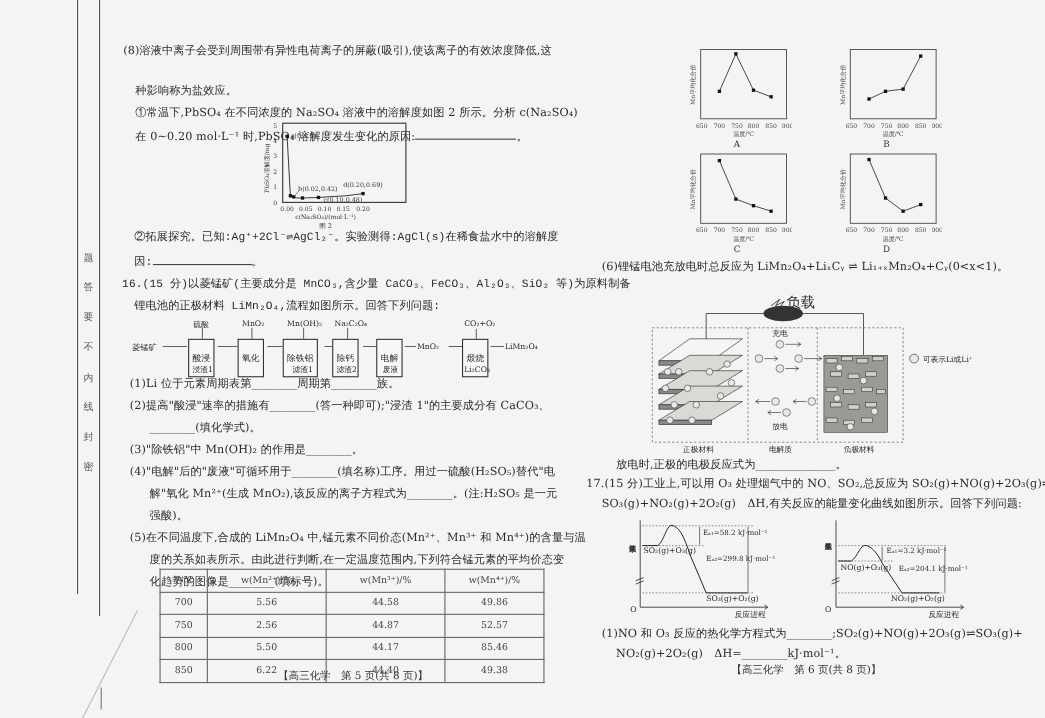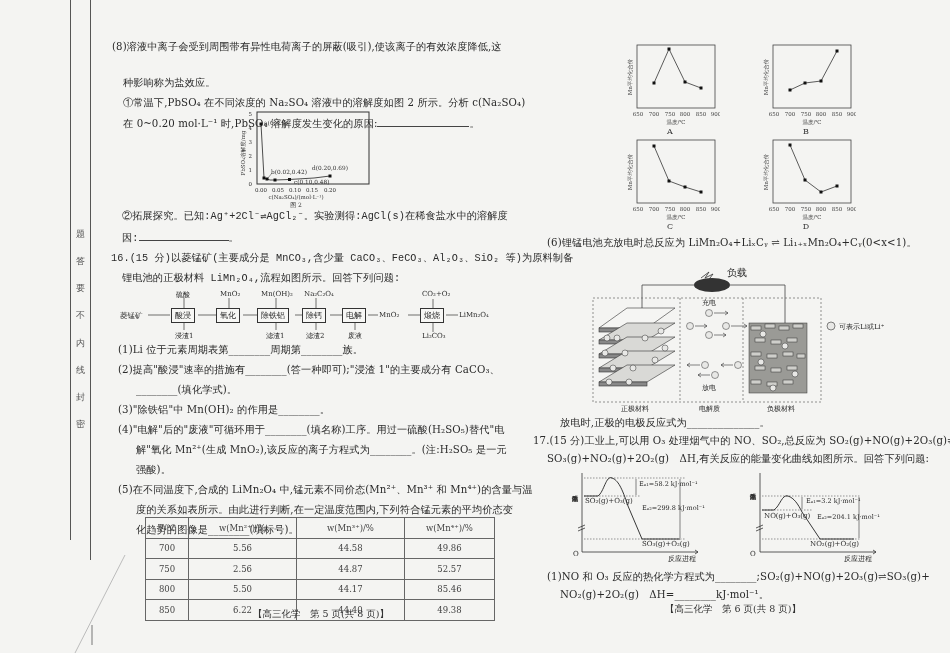--- a/index.html
+++ b/index.html
@@ -8,21 +8,21 @@
   .abs{position:absolute;}
   .line{font-size:10.2px;line-height:14px;white-space:nowrap;letter-spacing:0.1px;}
   .blank{display:inline-block;border-bottom:1px solid #444;height:10px;vertical-align:baseline;}
   .margin-line{position:absolute;width:1px;background:#555;}
   .margin-text{position:absolute;left:76px;font-size:9px;color:#555;}
   .footer{font-size:9.5px;color:#333;}
   
   svg text{font-family:"DejaVu Serif","Liberation Serif",serif;}
   table.mn{border-collapse:collapse;font-size:8.5px;color:#444;}
   table.mn td, table.mn th{border:1px solid #666;height:17.5px;text-align:center;font-weight:normal;}
-  .flow-box{position:absolute;border:1px solid #333;font-size:8px;padding:1px 3px;background:#f7f7f5;text-align:right;}
+  .flow-box{position:absolute;border:1px solid #333;font-size:8px;padding:11px 3px;background:#f7f7f5;text-align:right;}
   .tiny{font-size:7px;position:absolute;white-space:nowrap;}
 </style>
 </head>
 <body>
 
 <div class="margin-line" style="left:70px;top:0;height:540px;"></div>
 <div class="margin-line" style="left:90px;top:0;height:560px;"></div>
 <div>
   <span class="margin-text" style="top:228px">题</span>
   <span class="margin-text" style="top:255px">答</span>
@@ -371,21 +371,21 @@
           <circle cx="178" cy="66" r="3"></circle>
           <circle cx="200" cy="78" r="3"></circle>
           <circle cx="176" cy="94" r="3"></circle>
           <circle cx="210" cy="106" r="3"></circle>
           <circle cx="188" cy="120" r="3"></circle>
         </g>
     </g>
 
     <circle cx="246" cy="58" r="4" fill="#e8e8e6" stroke="#333" stroke-width="0.6"></circle>
   </svg>
-  <span class="tiny" style="left:142px;top:-2px;font-size:10px">负载</span>
+  <span class="tiny" style="left:130px;top:-2px;font-size:13px">负载</span>
   <span class="tiny" style="left:117px;top:30px">充电</span>
   <span class="tiny" style="left:117px;top:115px">放电</span>
   <span class="tiny" style="left:36px;top:136px">正极材料</span>
   <span class="tiny" style="left:114px;top:136px">电解质</span>
   <span class="tiny" style="left:182px;top:136px">负极材料</span>
   <span class="tiny" style="left:254px;top:54px">可表示Li或Li⁺</span>
 </div>
 
 <div class="abs line" style="left:560px;top:416px">
   <span>放电时,正极的电极反应式为______________。</span>

